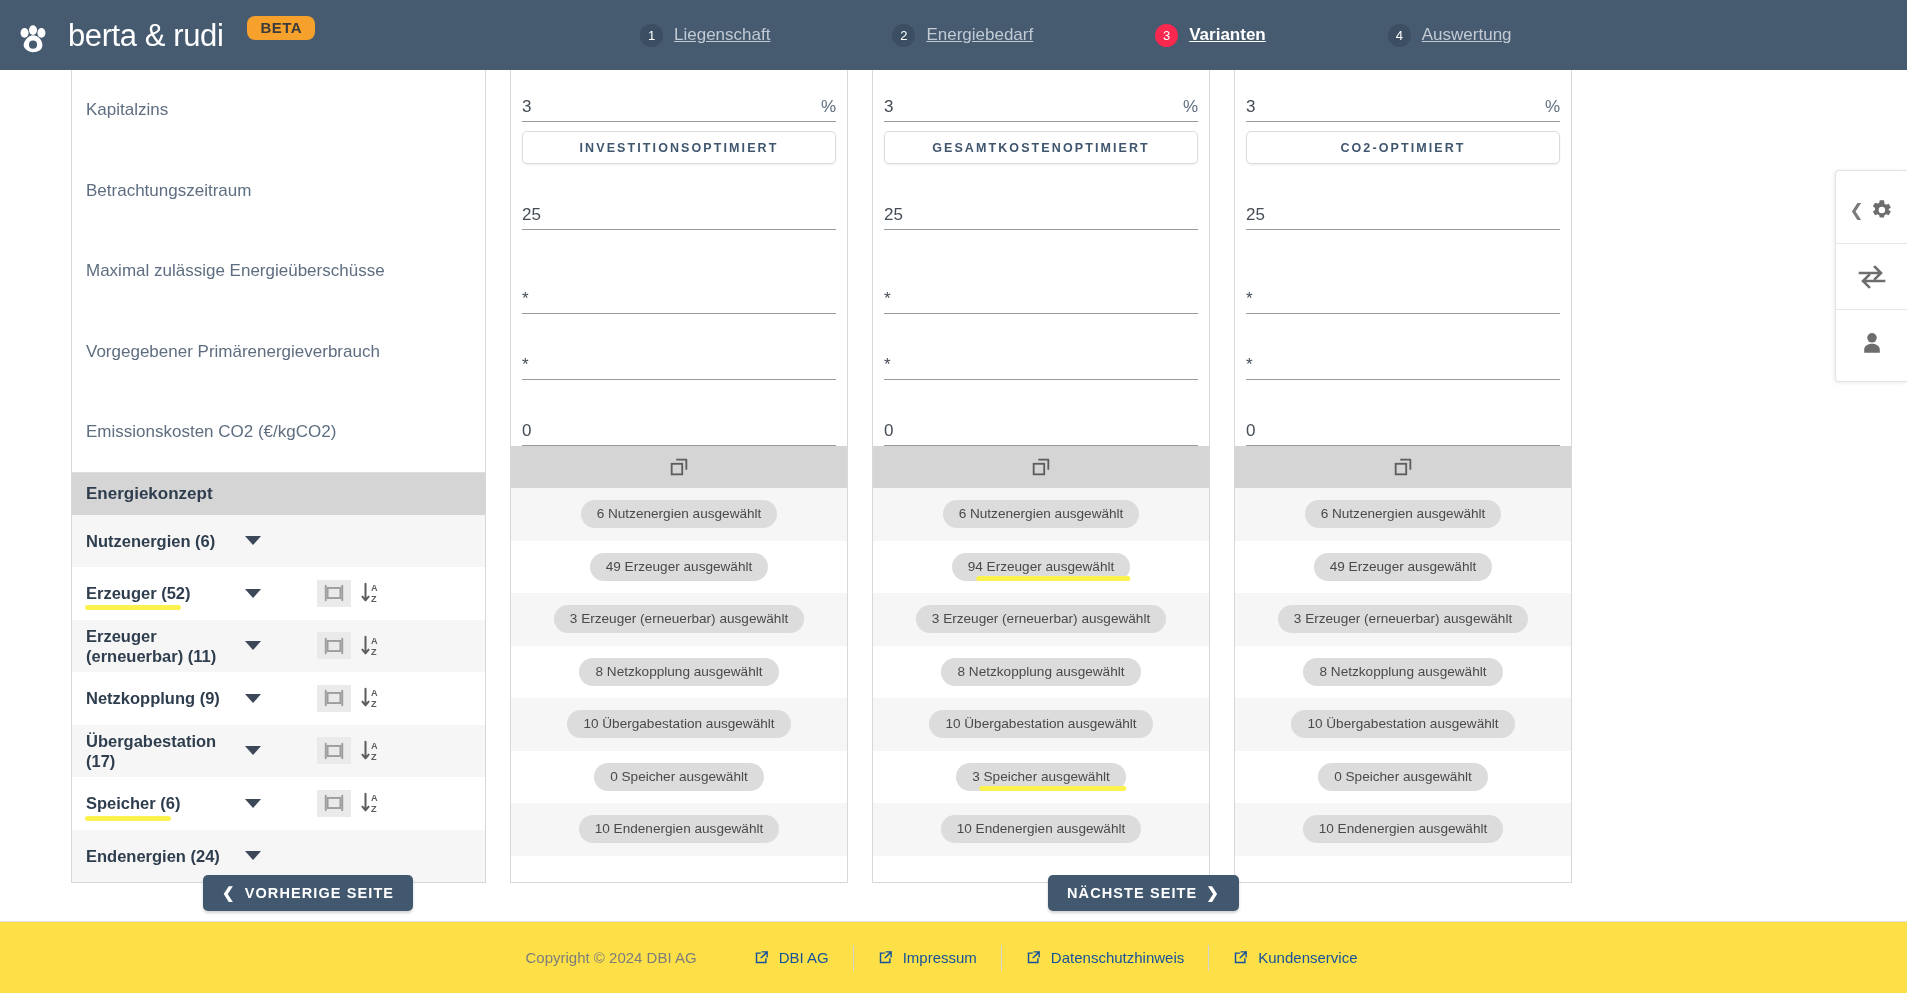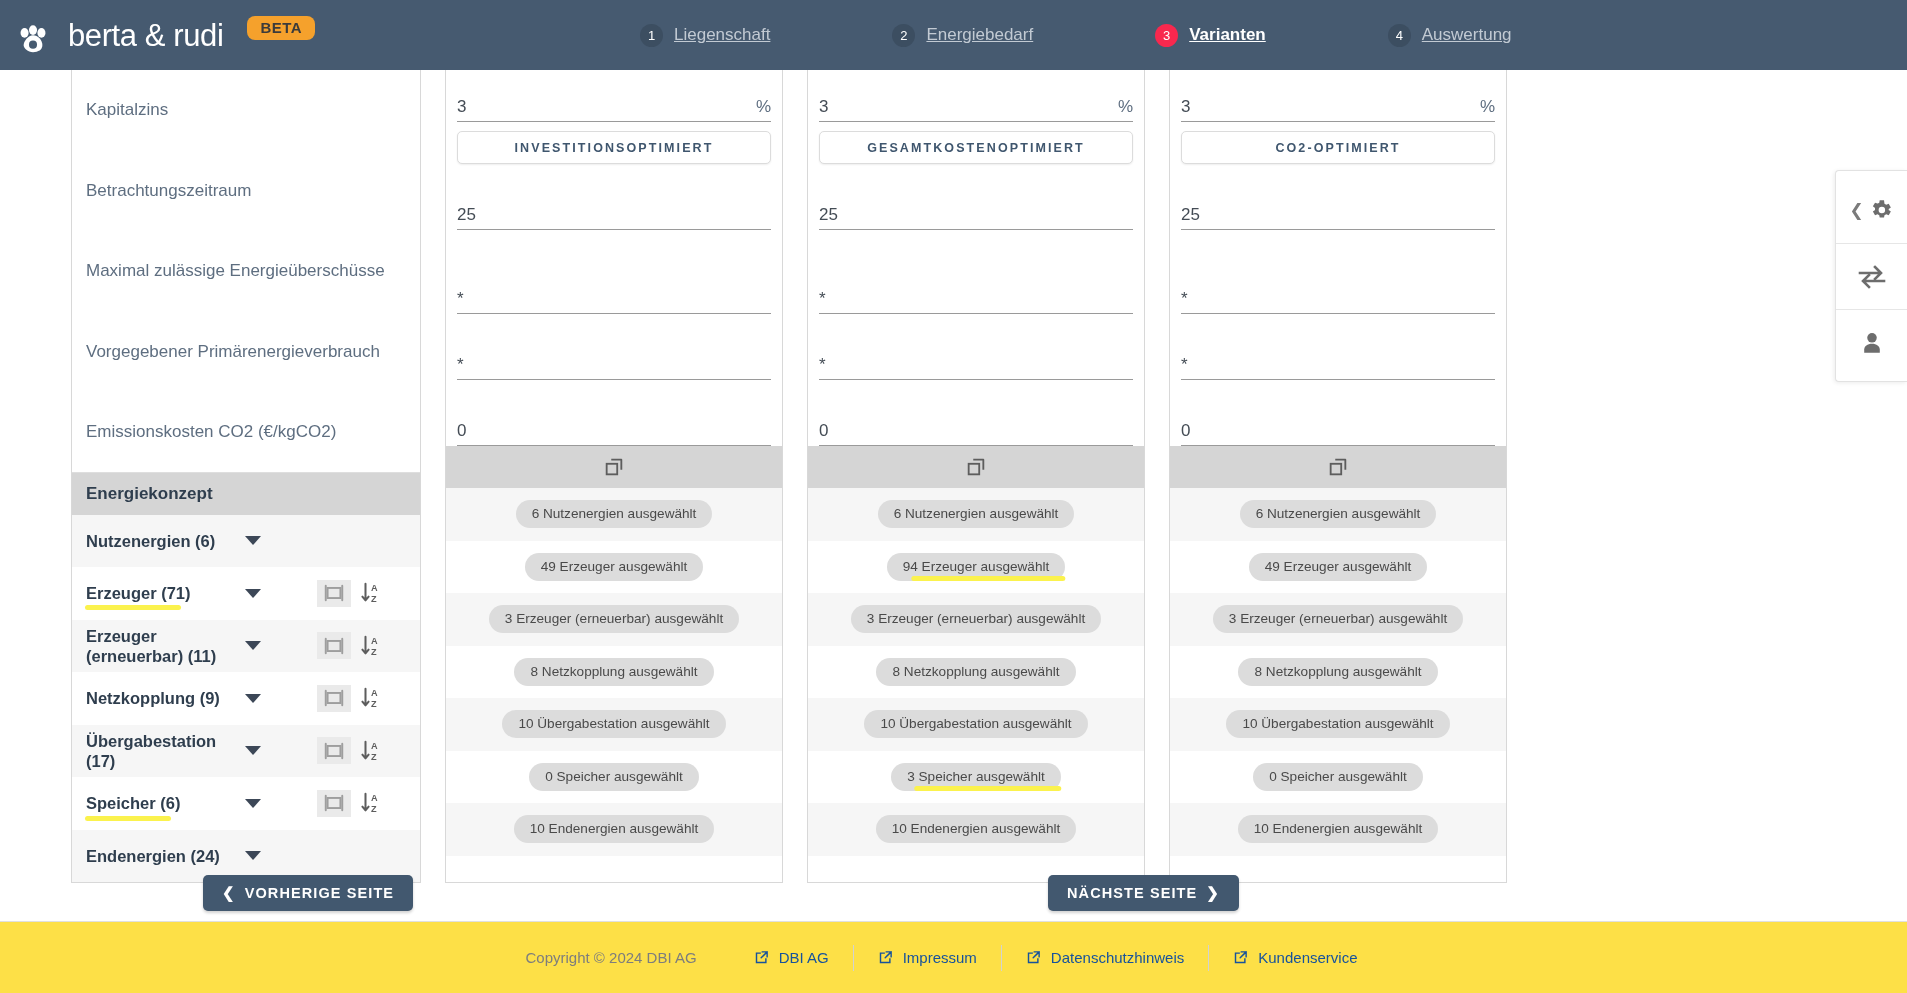--- a/index.html
+++ b/index.html
@@ -66,21 +66,21 @@
   }
 
   .board {
     display: flex;
     gap: 24px;
     padding: 0 0 0 71px;
   }
 
   
   .labelpanel {
-    width: 350px;
+    width: 415px;
     border-left: 1px solid #d8d8d8;
     border-right: 1px solid #d8d8d8;
     border-bottom: 1px solid #d8d8d8;
     background: #ffffff;
     flex: none;
   }
   .label-rows { padding: 0; }
   .label-row {
     height: 80.5px;
     display: flex; align-items: center;
@@ -332,21 +332,21 @@
   <div class="label-row">Emissionskosten CO2 (€/kgCO2)</div>
         </div>
       <div class="section-head">Energiekonzept</div>
       <div id="category-list">
   <div class="cat-row alt">
     <span class="cat-name">Nutzenergien (6)</span>
     <span class="caret"></span>
 
   </div>
   <div class="cat-row">
-    <span class="cat-name">Erzeuger (71)</span>
+    <span class="cat-name">Erzeuger (52)</span>
     <span class="caret"></span>
     <span class="row-icons">
         <span class="icon-box">
                 <svg class="sort-icon" viewBox="0 0 24 24" fill="none" stroke="#9e9e9e" stroke-width="2.1">
     <rect x="5" y="6.5" width="14" height="11"></rect>
     <path d="M3 4v16M21 4v16" stroke-linecap="round"></path>
                 </svg>
               </span>
         <span>
                 <svg class="sort-icon" viewBox="0 0 24 26">

